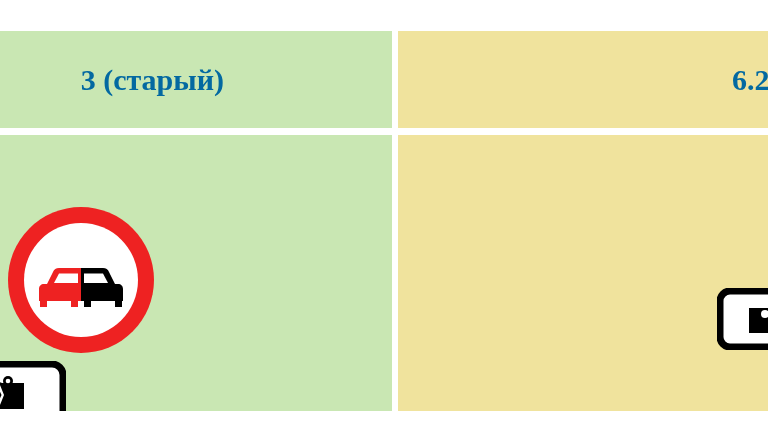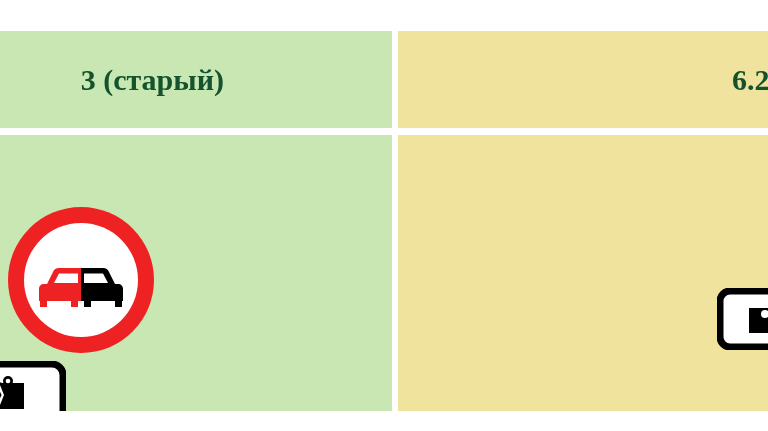--- a/index.html
+++ b/index.html
@@ -48,21 +48,21 @@
     display: flex;
     align-items: center;
     overflow: hidden;
   }
   .col-left .header-cell  { background: #c9e7b3; justify-content: flex-end; padding-right: 168px; }
   .col-right .header-cell { background: #f0e39d; justify-content: flex-end; padding-right: 6px; }
 
   .header-text {
     font-weight: bold;
     font-size: 30px;
-    color: #14532d;
+    color: #0369a1;
     white-space: nowrap;
     letter-spacing: 0px;
   }
 
   .body-cell {
     position: absolute;
     left: 0;
     top: 104px;
     width: 100%;
     height: 276px;

